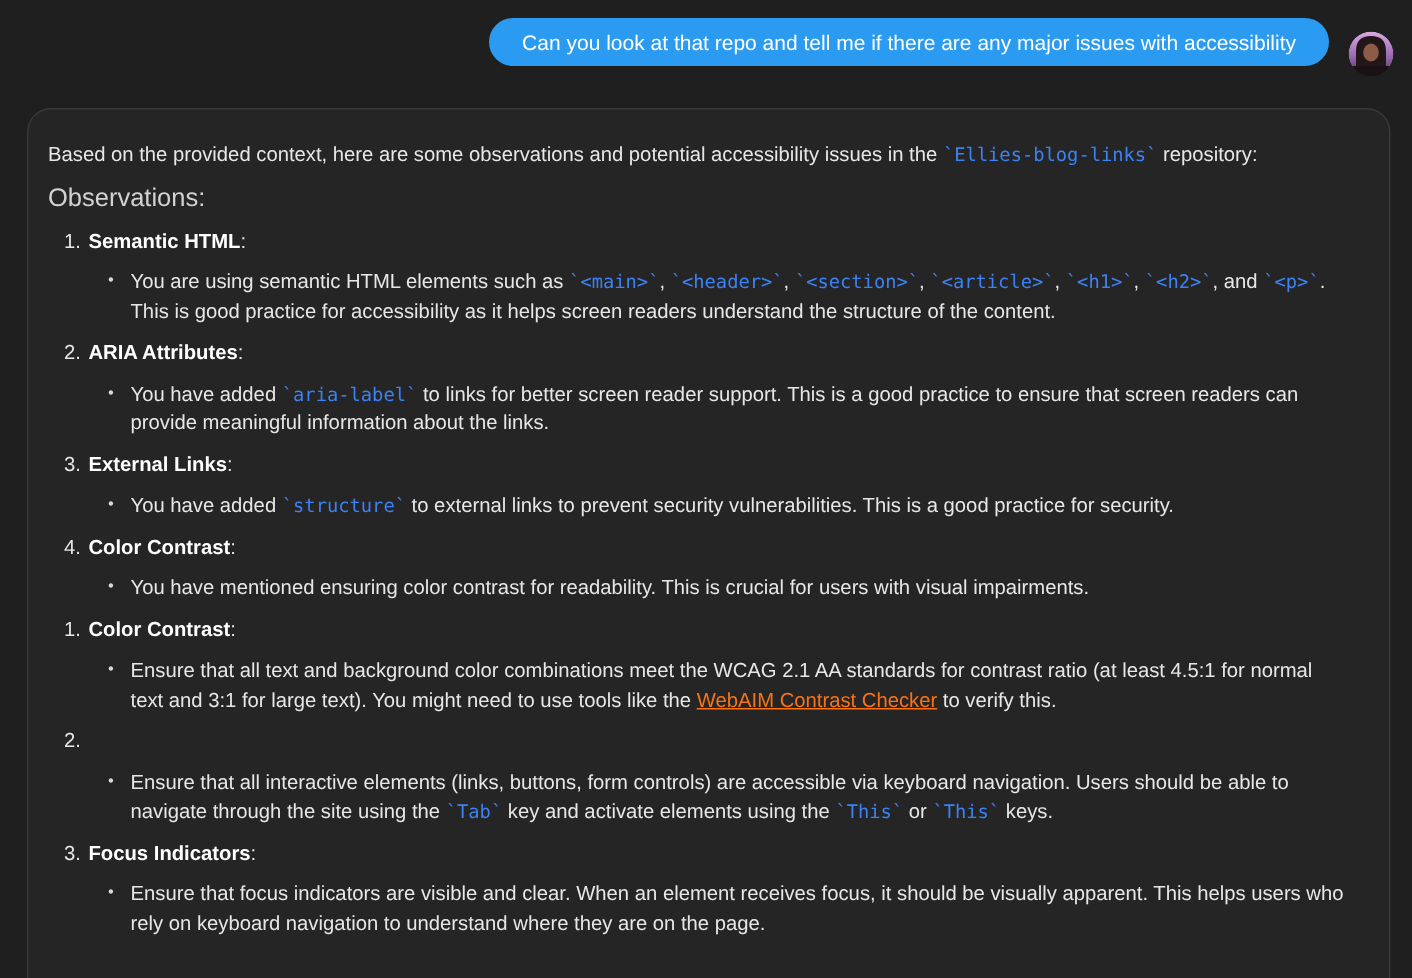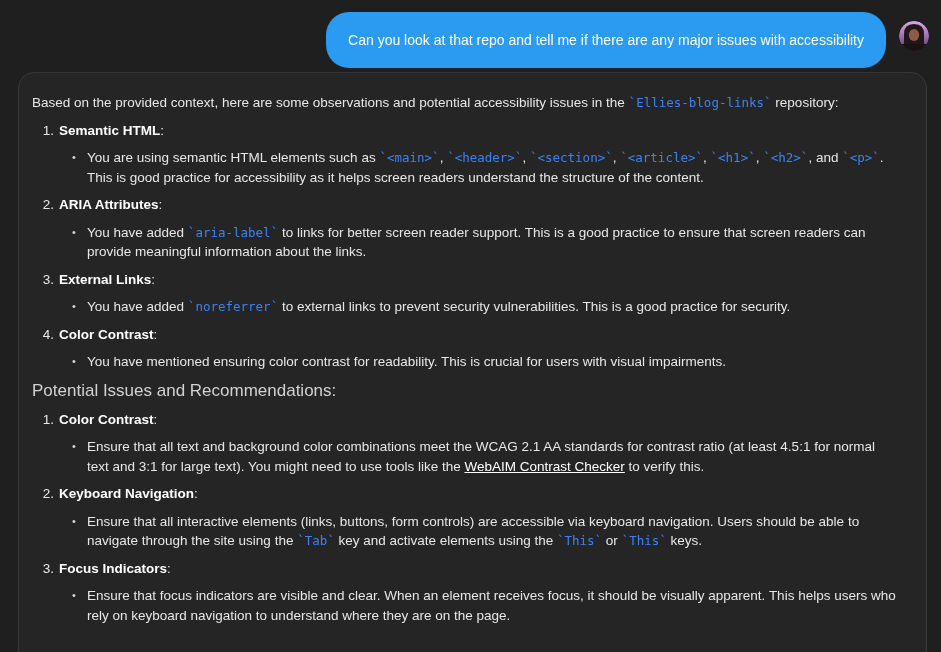--- a/index.html
+++ b/index.html
@@ -10,21 +10,21 @@
     background: #1f1f1f;
     font-family: "Liberation Sans", sans-serif;
   }
   .chat-header {
     position: relative;
     height: 72px;
   }
   .user-bubble {
     position: absolute;
     top: 12px; right: 55px;
-    height: 56px;
+    height: 32px;
     display: flex; align-items: center;
     padding: 0 22px;
     border-radius: 23px;
     background: #2b9bf2;
     color: #ffffff;
     font-size: 14px;
     white-space: nowrap;
   }
   .avatar {
     position: absolute;
@@ -77,21 +77,21 @@
     color: #d8d8d8;
   }
   .bullet-text { flex: 1; }
   .inline-code {
     font-family: "DejaVu Sans Mono", monospace;
     font-size: 12.5px;
     color: #3b82f6;
     white-space: nowrap;
   }
   .text-link {
-    color: #ffffff;
+    color: #f97316;
     text-decoration: underline;
     cursor: pointer;
   }
 </style>
 </head>
 <body>
 
 <div class="chat-header">
   <div class="user-bubble">
     <span>Can you look at that repo and tell me if there are any major issues with accessibility</span>
@@ -116,20 +116,21 @@
         <rect y="23" width="30" height="7" fill="#1a1114"></rect>
       </g>
     </svg>
   </span>
 </div>
 
 <div class="response-panel">
   <p class="intro">Based on the provided context, here are some observations and potential accessibility issues in the <code class="inline-code">`Ellies-blog-links`</code> repository:</p>
   <div>
       <section>
+        <h2 class="section-heading">Observations:</h2>
         <div class="num-item">
           <div class="num-row">
             <span class="num">1.</span>
             <span class="item-title">Semantic HTML<span class="colon">:</span></span>
           </div>
           <div class="bullet-row">
             <span class="dot">•</span>
             <span class="bullet-text">You are using semantic HTML elements such as <code class="inline-code">`&lt;main&gt;`</code>, <code class="inline-code">`&lt;header&gt;`</code>, <code class="inline-code">`&lt;section&gt;`</code>, <code class="inline-code">`&lt;article&gt;`</code>, <code class="inline-code">`&lt;h1&gt;`</code>, <code class="inline-code">`&lt;h2&gt;`</code>, and <code class="inline-code">`&lt;p&gt;`</code>. This is good practice for accessibility as it helps screen readers understand the structure of the content.</span>
           </div>
         </div>
@@ -143,50 +144,48 @@
             <span class="bullet-text">You have added <code class="inline-code">`aria-label`</code> to links for better screen reader support. This is a good practice to ensure that screen readers can provide meaningful information about the links.</span>
           </div>
         </div>
         <div class="num-item">
           <div class="num-row">
             <span class="num">3.</span>
             <span class="item-title">External Links<span class="colon">:</span></span>
           </div>
           <div class="bullet-row">
             <span class="dot">•</span>
-            <span class="bullet-text">You have added <code class="inline-code">`noreferrer`</code> to external links to prevent security vulnerabilities. This is a good practice for security.</span>
+            <span class="bullet-text">You have added <code class="inline-code">`structure`</code> to external links to prevent security vulnerabilities. This is a good practice for security.</span>
           </div>
         </div>
         <div class="num-item">
           <div class="num-row">
             <span class="num">4.</span>
             <span class="item-title">Color Contrast<span class="colon">:</span></span>
           </div>
           <div class="bullet-row">
             <span class="dot">•</span>
             <span class="bullet-text">You have mentioned ensuring color contrast for readability. This is crucial for users with visual impairments.</span>
           </div>
         </div>
       </section>
       <section>
-        <h2 class="section-heading">Potential Issues and Recommendations:</h2>
         <div class="num-item">
           <div class="num-row">
             <span class="num">1.</span>
             <span class="item-title">Color Contrast<span class="colon">:</span></span>
           </div>
           <div class="bullet-row">
             <span class="dot">•</span>
             <span class="bullet-text">Ensure that all text and background color combinations meet the WCAG 2.1 AA standards for contrast ratio (at least 4.5:1 for normal text and 3:1 for large text). You might need to use tools like the <a class="text-link" href="#">WebAIM Contrast Checker</a> to verify this.</span>
           </div>
         </div>
         <div class="num-item">
           <div class="num-row">
             <span class="num">2.</span>
-            <span class="item-title">Keyboard Navigation<span class="colon">:</span></span>
           </div>
           <div class="bullet-row">
             <span class="dot">•</span>
             <span class="bullet-text">Ensure that all interactive elements (links, buttons, form controls) are accessible via keyboard navigation. Users should be able to navigate through the site using the <code class="inline-code">`Tab`</code> key and activate elements using the <code class="inline-code">`This`</code> or <code class="inline-code">`This`</code> keys.</span>
           </div>
         </div>
         <div class="num-item">
           <div class="num-row">
             <span class="num">3.</span>
             <span class="item-title">Focus Indicators<span class="colon">:</span></span>

